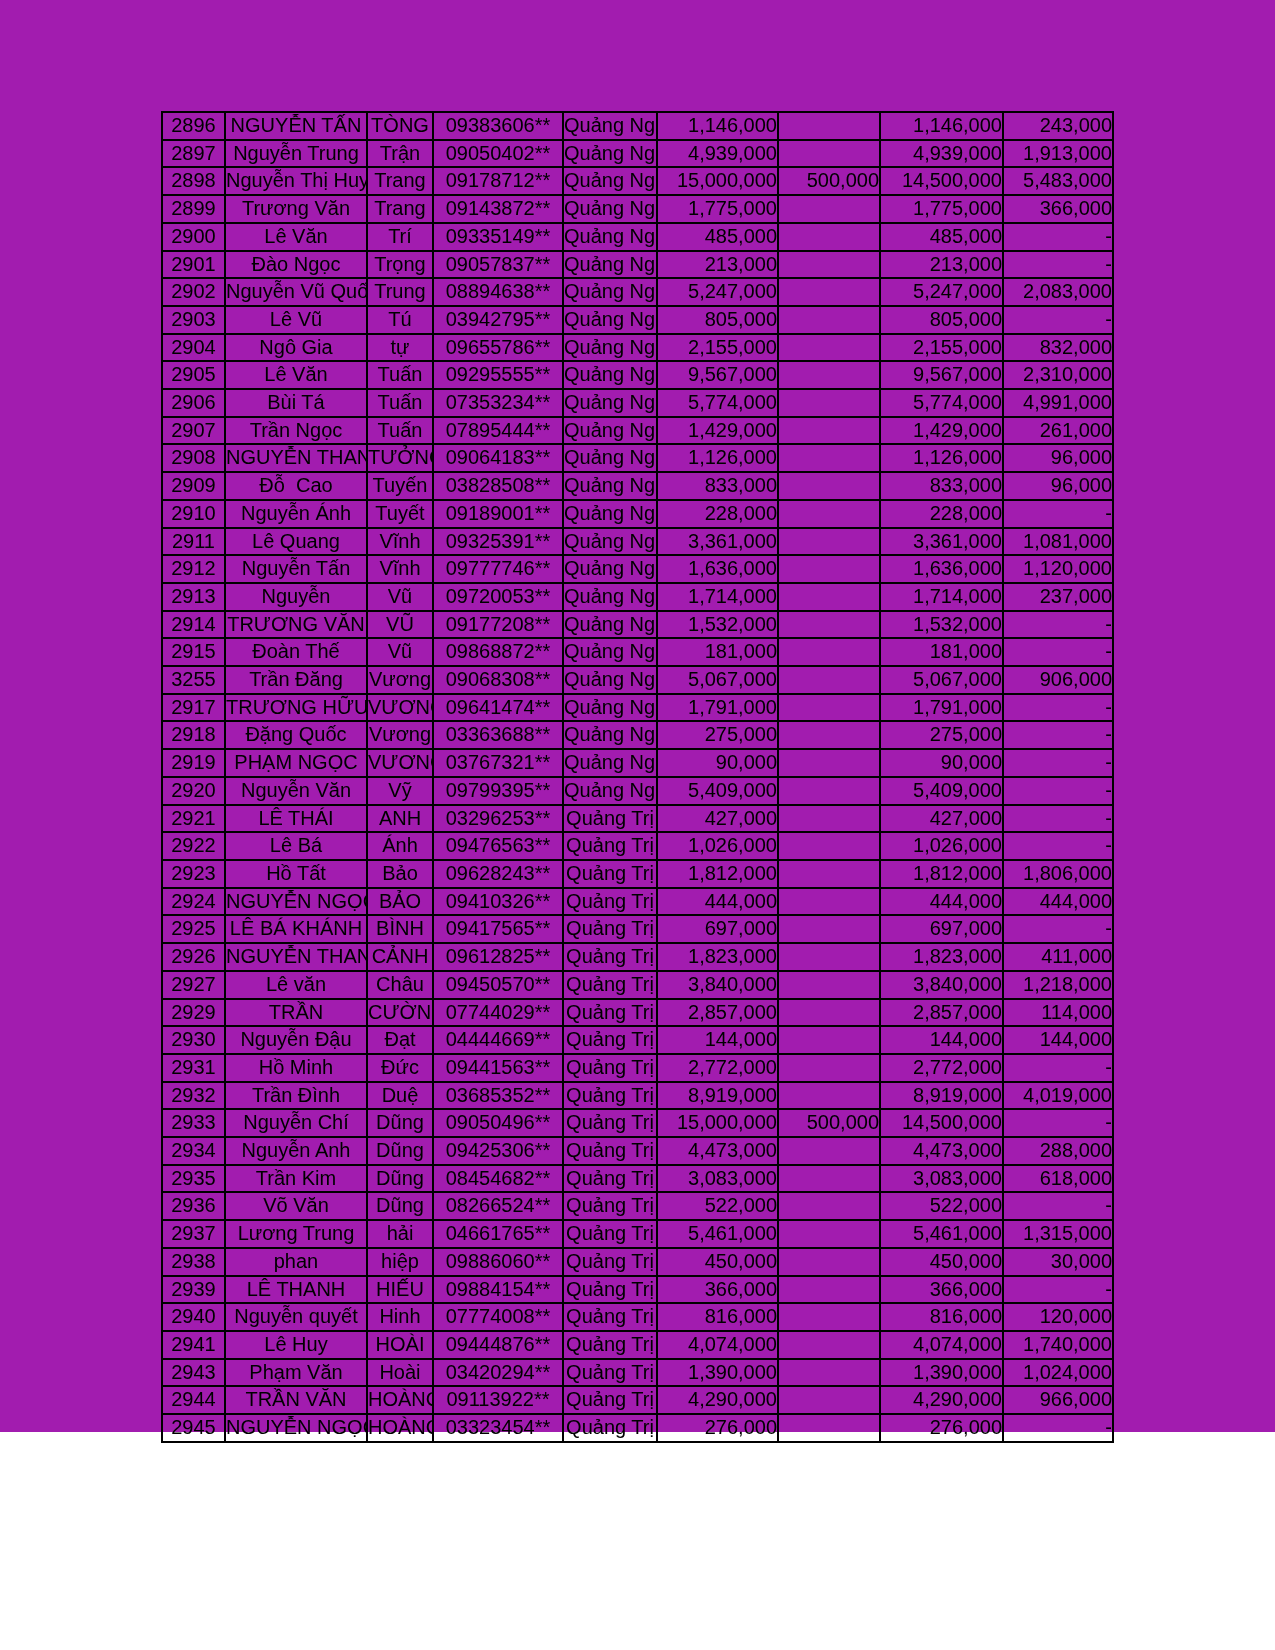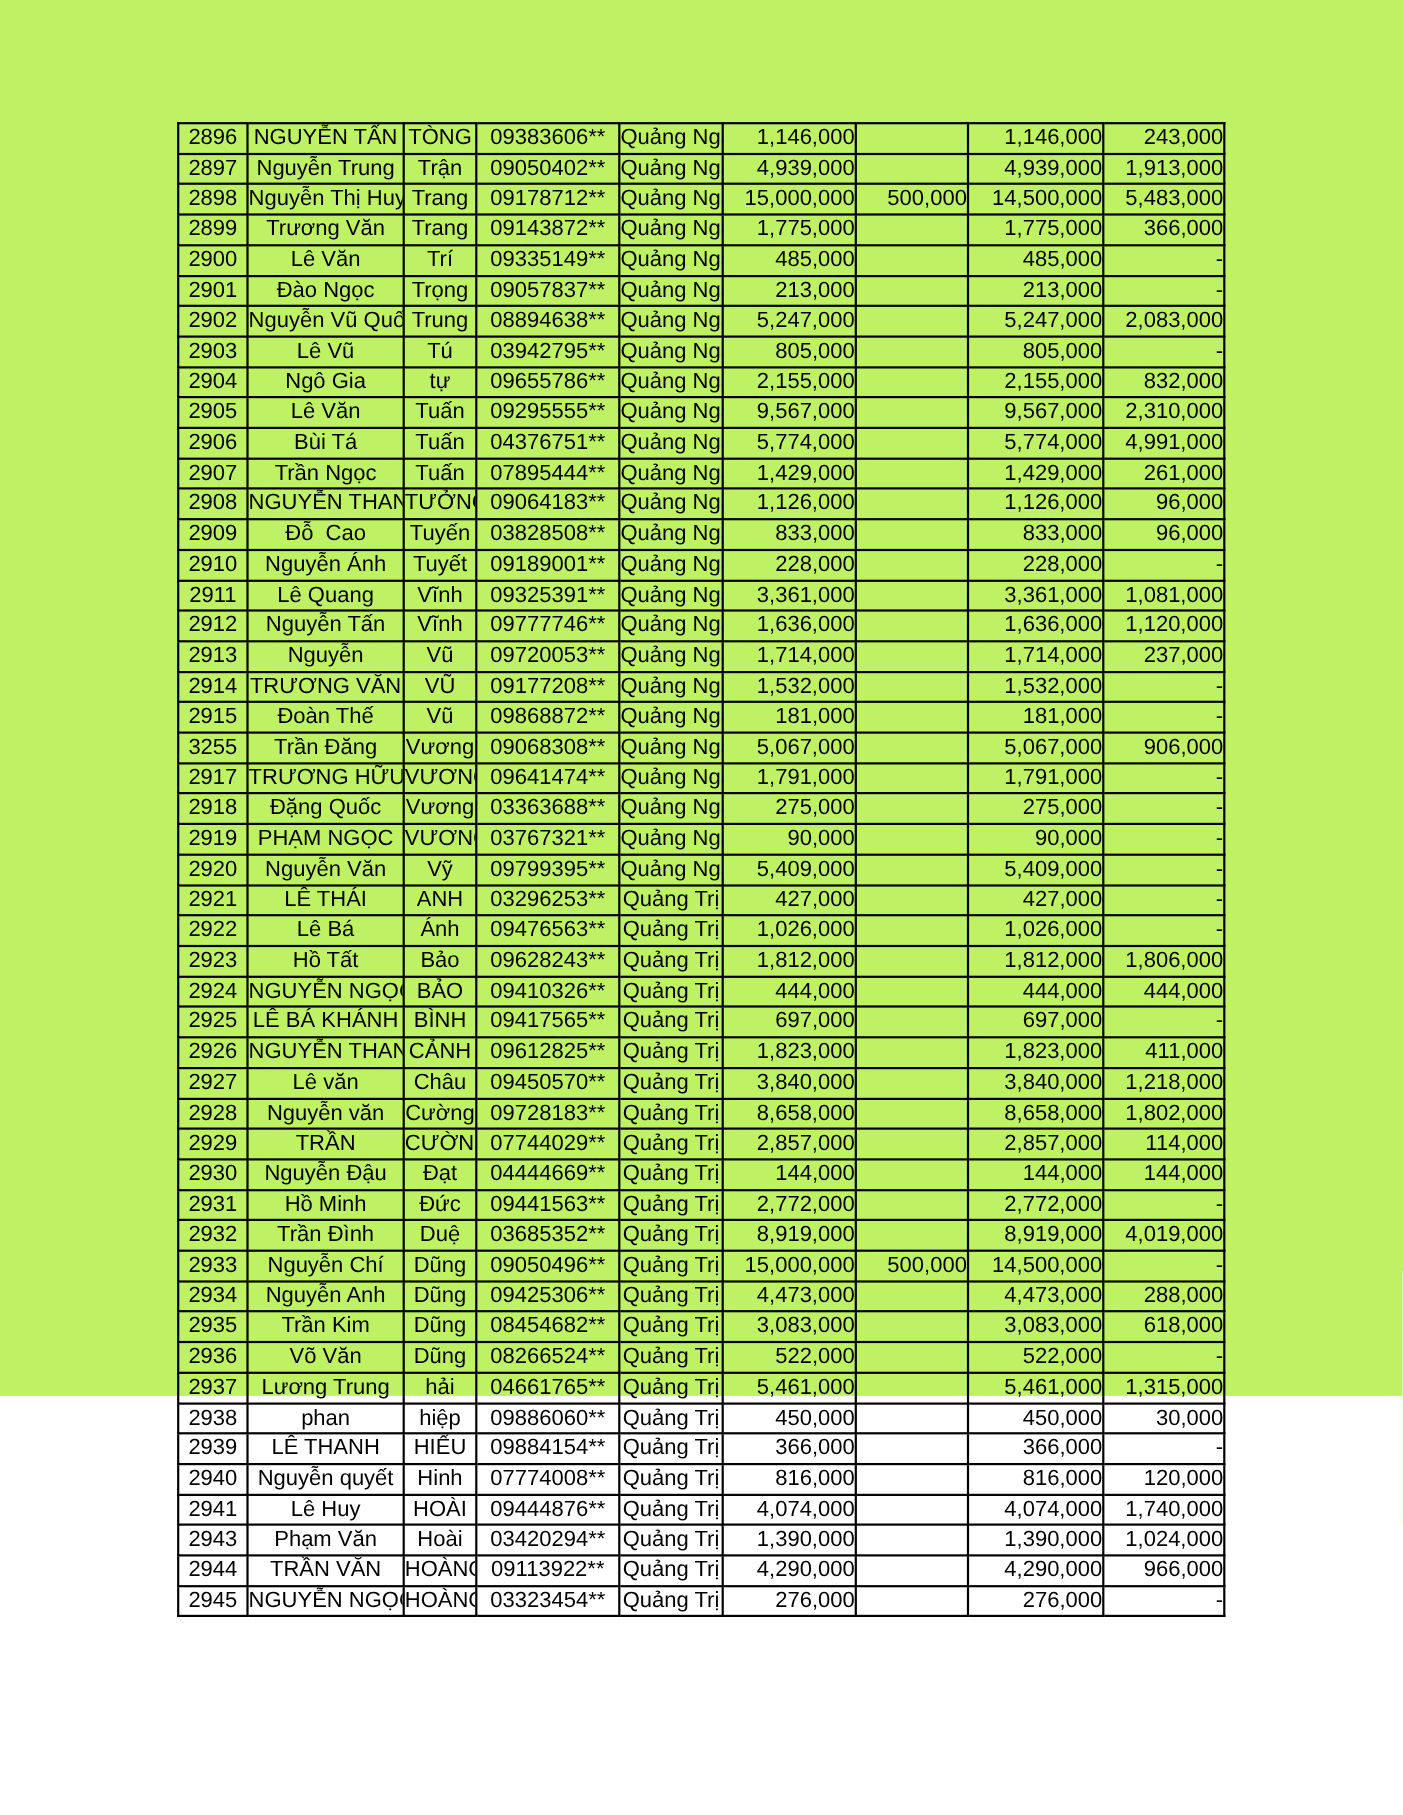--- a/index.html
+++ b/index.html
@@ -12,22 +12,22 @@
     height: 1650px;
     position: relative;
     font-family: "Liberation Sans", sans-serif;
     color: #000000;
   }
   .sheet {
     position: absolute;
     left: 0;
     top: 0;
     width: 1275px;
-    height: 1269px;
-    background: #bef264;
+    height: 1432px;
+    background: #a21caf;
   }
   table.grid {
     position: absolute;
     left: 161px;
     top: 111px;
     width: 953px;
     border-collapse: collapse;
     table-layout: fixed;
     font-family: "Liberation Sans", sans-serif;
     font-size: 20px;
@@ -170,21 +170,21 @@
           <td class="c">Quảng Ngãi</td>
           <td class="r">9,567,000</td>
           <td class="r"></td>
           <td class="r">9,567,000</td>
           <td class="r">2,310,000</td>
         </tr>
         <tr>
           <td class="c">2906</td>
           <td class="c">Bùi Tá</td>
           <td class="c">Tuấn</td>
-          <td class="c">04376751**</td>
+          <td class="c">07353234**</td>
           <td class="c">Quảng Ngãi</td>
           <td class="r">5,774,000</td>
           <td class="r"></td>
           <td class="r">5,774,000</td>
           <td class="r">4,991,000</td>
         </tr>
         <tr>
           <td class="c">2907</td>
           <td class="c">Trần Ngọc</td>
           <td class="c">Tuấn</td>
@@ -407,31 +407,20 @@
         <tr>
           <td class="c">2927</td>
           <td class="c">Lê văn</td>
           <td class="c">Châu</td>
           <td class="c">09450570**</td>
           <td class="c">Quảng Trị</td>
           <td class="r">3,840,000</td>
           <td class="r"></td>
           <td class="r">3,840,000</td>
           <td class="r">1,218,000</td>
-        </tr>
-        <tr>
-          <td class="c">2928</td>
-          <td class="c">Nguyễn văn</td>
-          <td class="c">Cường</td>
-          <td class="c">09728183**</td>
-          <td class="c">Quảng Trị</td>
-          <td class="r">8,658,000</td>
-          <td class="r"></td>
-          <td class="r">8,658,000</td>
-          <td class="r">1,802,000</td>
         </tr>
         <tr>
           <td class="c">2929</td>
           <td class="c">TRẦN</td>
           <td class="c">CƯỜNG</td>
           <td class="c">07744029**</td>
           <td class="c">Quảng Trị</td>
           <td class="r">2,857,000</td>
           <td class="r"></td>
           <td class="r">2,857,000</td>

